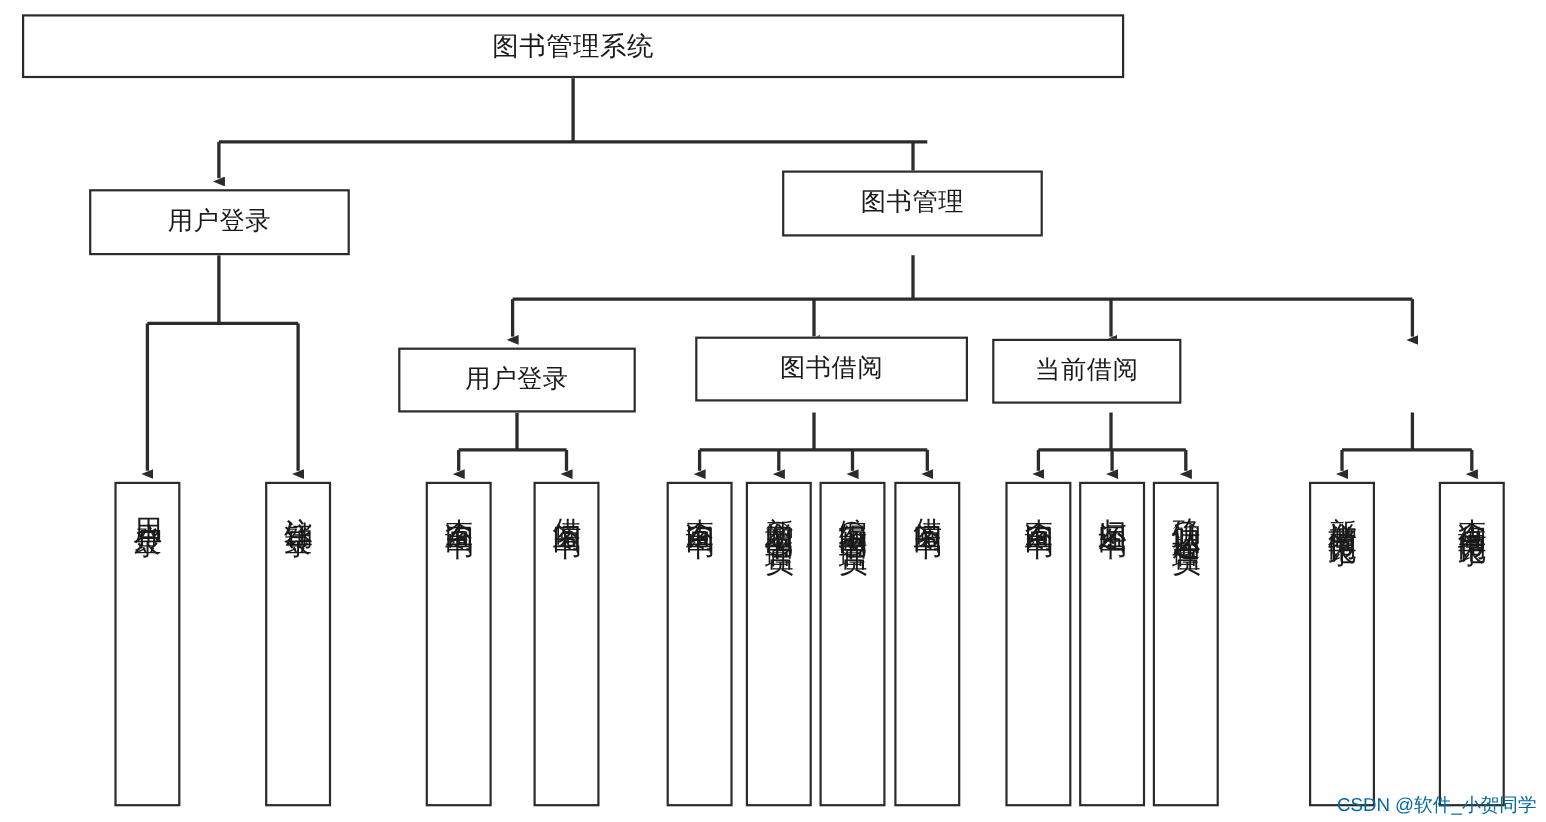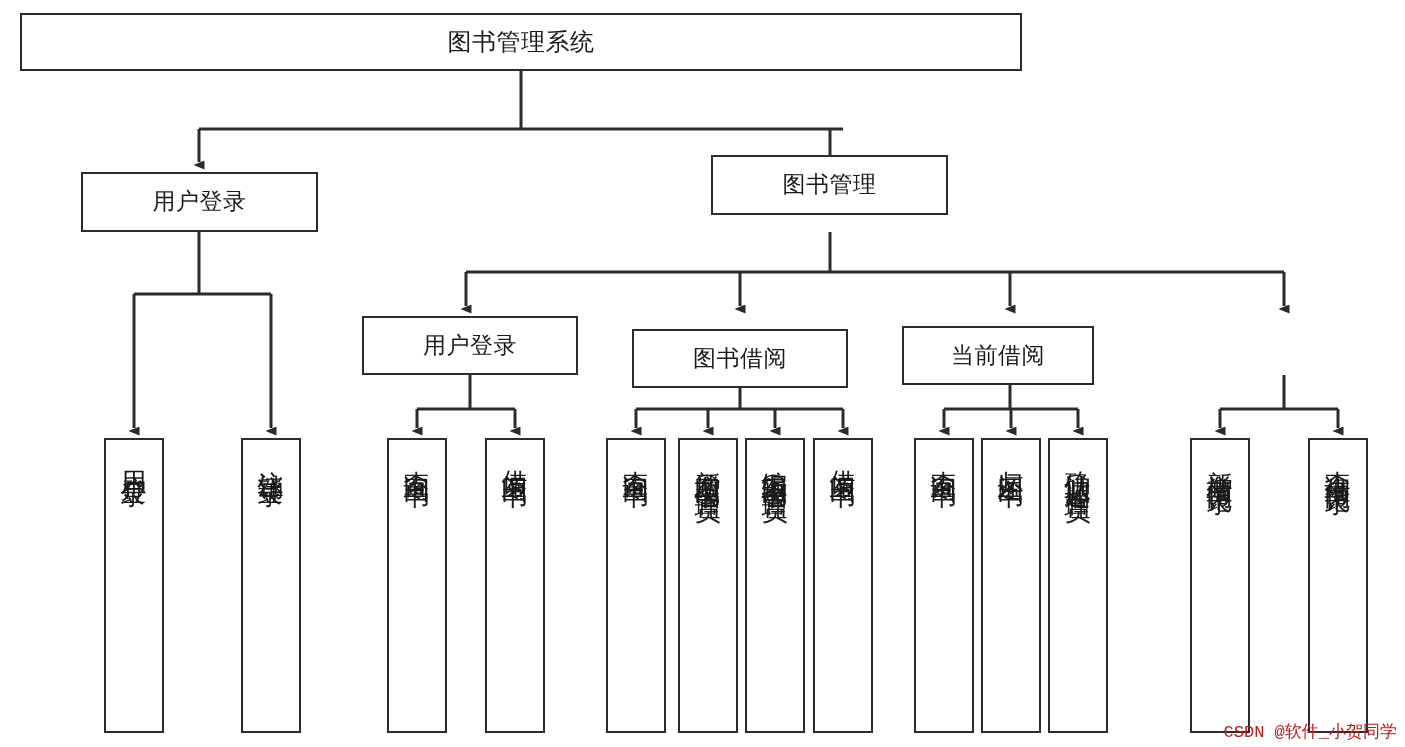--- a/index.html
+++ b/index.html
@@ -56,22 +56,22 @@
     font-size: 26px;
     letter-spacing: 4px;
     line-height: 1;
     text-align: left;
   }
   .watermark {
     position: absolute;
     right: 8px;
     bottom: 4px;
     font-size: 17px;
-    color: #b91c1c;
-    font-family: Liberation Mono, monospace;
+    color: #0369a1;
+    font-family: Liberation Sans, sans-serif;
     white-space: pre;
   }
 </style>
 </head>
 <body>
 
 <div id="canvas">
 
   <svg class="wires" viewBox="0 0 1405 747" xmlns="http://www.w3.org/2000/svg">
     <defs>
@@ -130,24 +130,24 @@
   <div class="node h-node" style="left:81px; top:172px; width:237px; height:60px;">
     <span class="lbl">用户登录</span>
   </div>
   <div class="node h-node" style="left:711px; top:155px; width:237px; height:60px;">
     <span class="lbl">图书管理</span>
   </div>
 
   <div class="node h-node" style="left:362px; top:316px; width:216px; height:59px;">
     <span class="lbl">用户登录</span>
   </div>
-  <div class="node h-node" style="left:632px; top:329px; width:216px; height:59px;">
+  <div class="node h-node" style="left:632px; top:306px; width:248px; height:59px;">
     <span class="lbl">图书借阅</span>
   </div>
-  <div class="node h-node" style="left:902px; top:326px; width:192px; height:59px;">
+  <div class="node h-node" style="left:902px; top:308px; width:172px; height:59px;">
     <span class="lbl">当前借阅</span>
   </div>
 
   <div class="node v-node" style="left:104px; top:438px; width:60px; height:295px;">
     <span class="lbl">用户登录</span>
   </div>
   <div class="node v-node" style="left:241px; top:438px; width:60px; height:295px;">
     <span class="lbl">注销登录</span>
   </div>
   <div class="node v-node" style="left:387px; top:438px; width:60px; height:295px;">

